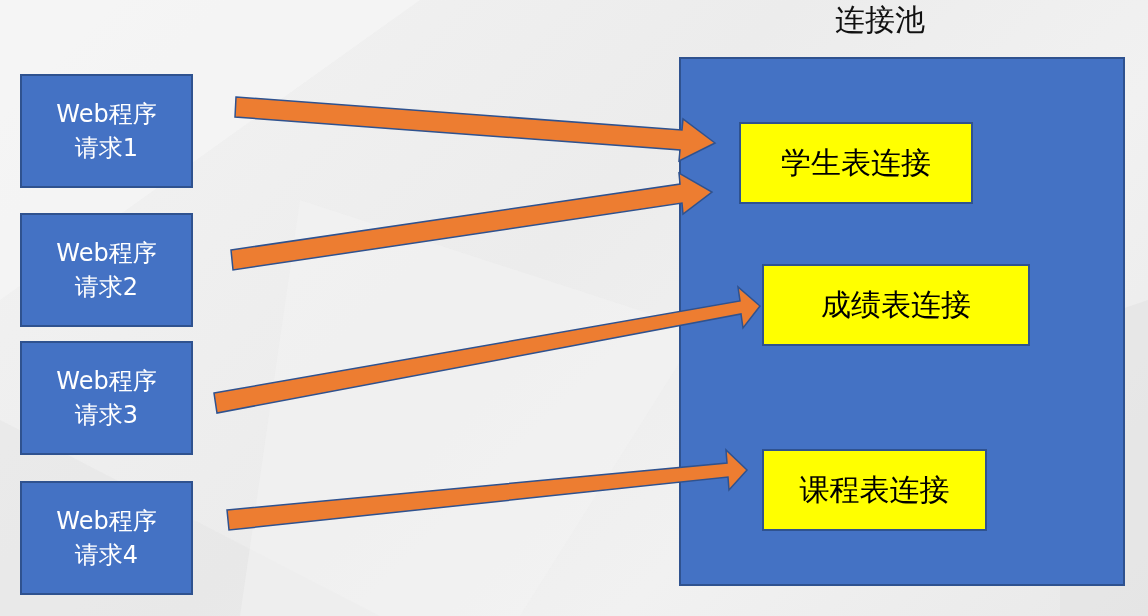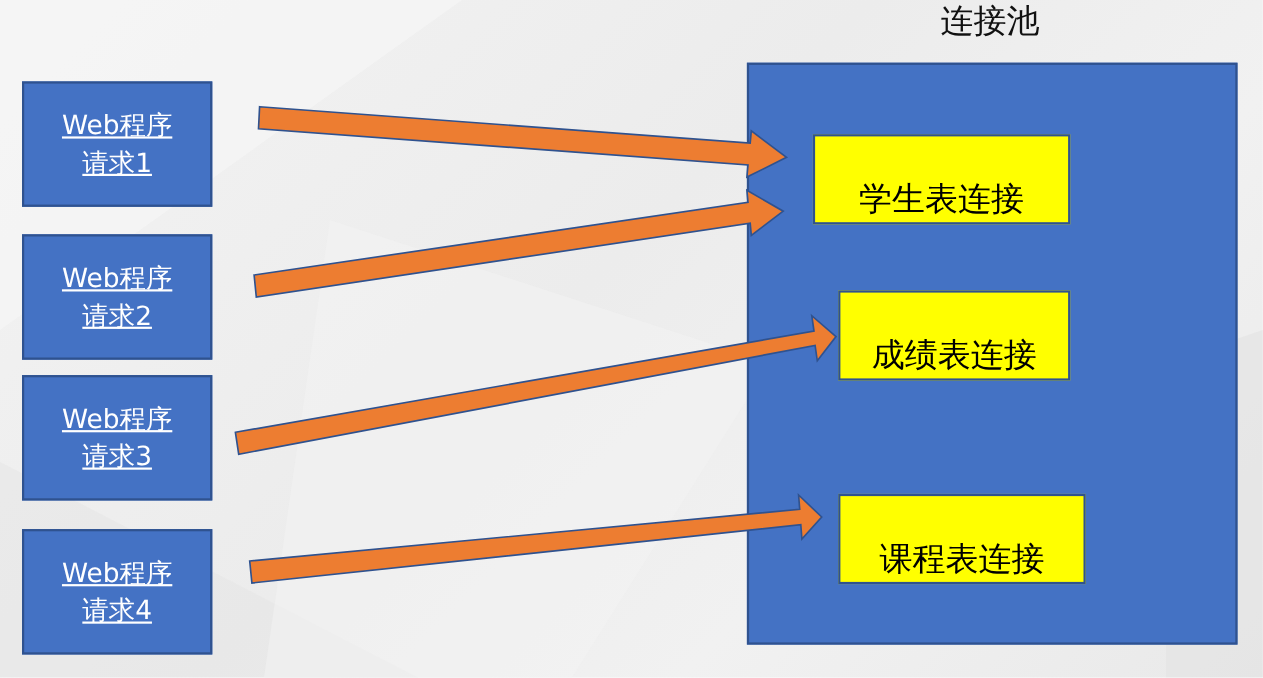--- a/index.html
+++ b/index.html
@@ -6,33 +6,33 @@
   body {
     width: 1148px; height: 616px; position: relative; overflow: hidden;
     background: linear-gradient(135deg, #f3f3f3 0%, #ececec 45%, #f1f1f1 70%, #e9e9e9 100%);
     font-family: "DejaVu Sans", "Liberation Sans", sans-serif;
   }
   .facet { position: absolute; inset: 0; pointer-events: none; }
   .req {
     position: absolute; left: 20px; width: 173px; height: 114px;
     background: #4472c4; border: 2px solid #2f528f; box-sizing: border-box;
     color: #ffffff; font-size: 24px; line-height: 34px;
-    display: flex; flex-direction: column; align-items: center; justify-content: center; text-align: center; text-decoration: underline;
+    display: flex; flex-direction: column; align-items: center; justify-content: center; text-align: center;
   }
   .pool-title {
-    position: absolute; left: 780px; top: 0px; width: 240px; text-align: center;
+    position: absolute; left: 760px; top: 0px; width: 240px; text-align: center;
     font-family: "DejaVu Serif", "Liberation Serif", serif; font-size: 30px; color: #111; line-height: 40px;
   }
   .pool {
     position: absolute; left: 679px; top: 57px; width: 446px; height: 529px;
     background: #4472c4; border: 2px solid #2f528f; box-sizing: border-box;
   }
   .conn {
     position: absolute; background: #ffff00; border: 2px solid #2f528f; box-sizing: border-box;
-    color: #000; font-size: 30px; display: flex; align-items: flex-end; justify-content: center;
+    color: #000; font-size: 30px; display: flex; align-items: center; justify-content: center;
   }
   svg.arrows { position: absolute; left: 0; top: 0; }
 </style>
 </head>
 <body>
 
 <svg class="facet" width="1148" height="616">
   <polygon points="0,0 420,0 0,300" fill="#f6f6f6" opacity="0.6"></polygon>
   <polygon points="0,420 380,616 0,616" fill="#e6e6e6" opacity="0.6"></polygon>
   <polygon points="300,200 700,330 520,616 240,616" fill="#f4f4f4" opacity="0.5"></polygon>
@@ -56,21 +56,21 @@
   <span>请求4</span>
 </div>
 
 <div class="pool-title">连接池</div>
 
 <div class="pool"></div>
 
 <div class="conn" style="left:739px; top:122px; width:234px; height:82px;">
   <span>学生表连接</span>
 </div>
-<div class="conn" style="left:762px; top:264px; width:211px; height:82px;">
+<div class="conn" style="left:762px; top:264px; width:268px; height:82px;">
   <span>成绩表连接</span>
 </div>
 <div class="conn" style="left:762px; top:422px; width:225px; height:82px;margin-top:27px;">
   <span>课程表连接</span>
 </div>
 
 <svg class="arrows" width="1148" height="616">
   <g fill="#ed7d31" stroke="#2f528f" stroke-width="1.5" stroke-linejoin="miter">
 
     <polygon points="236,97 682,130 683,119 715,143 679,161 680,150 235,117"></polygon>

